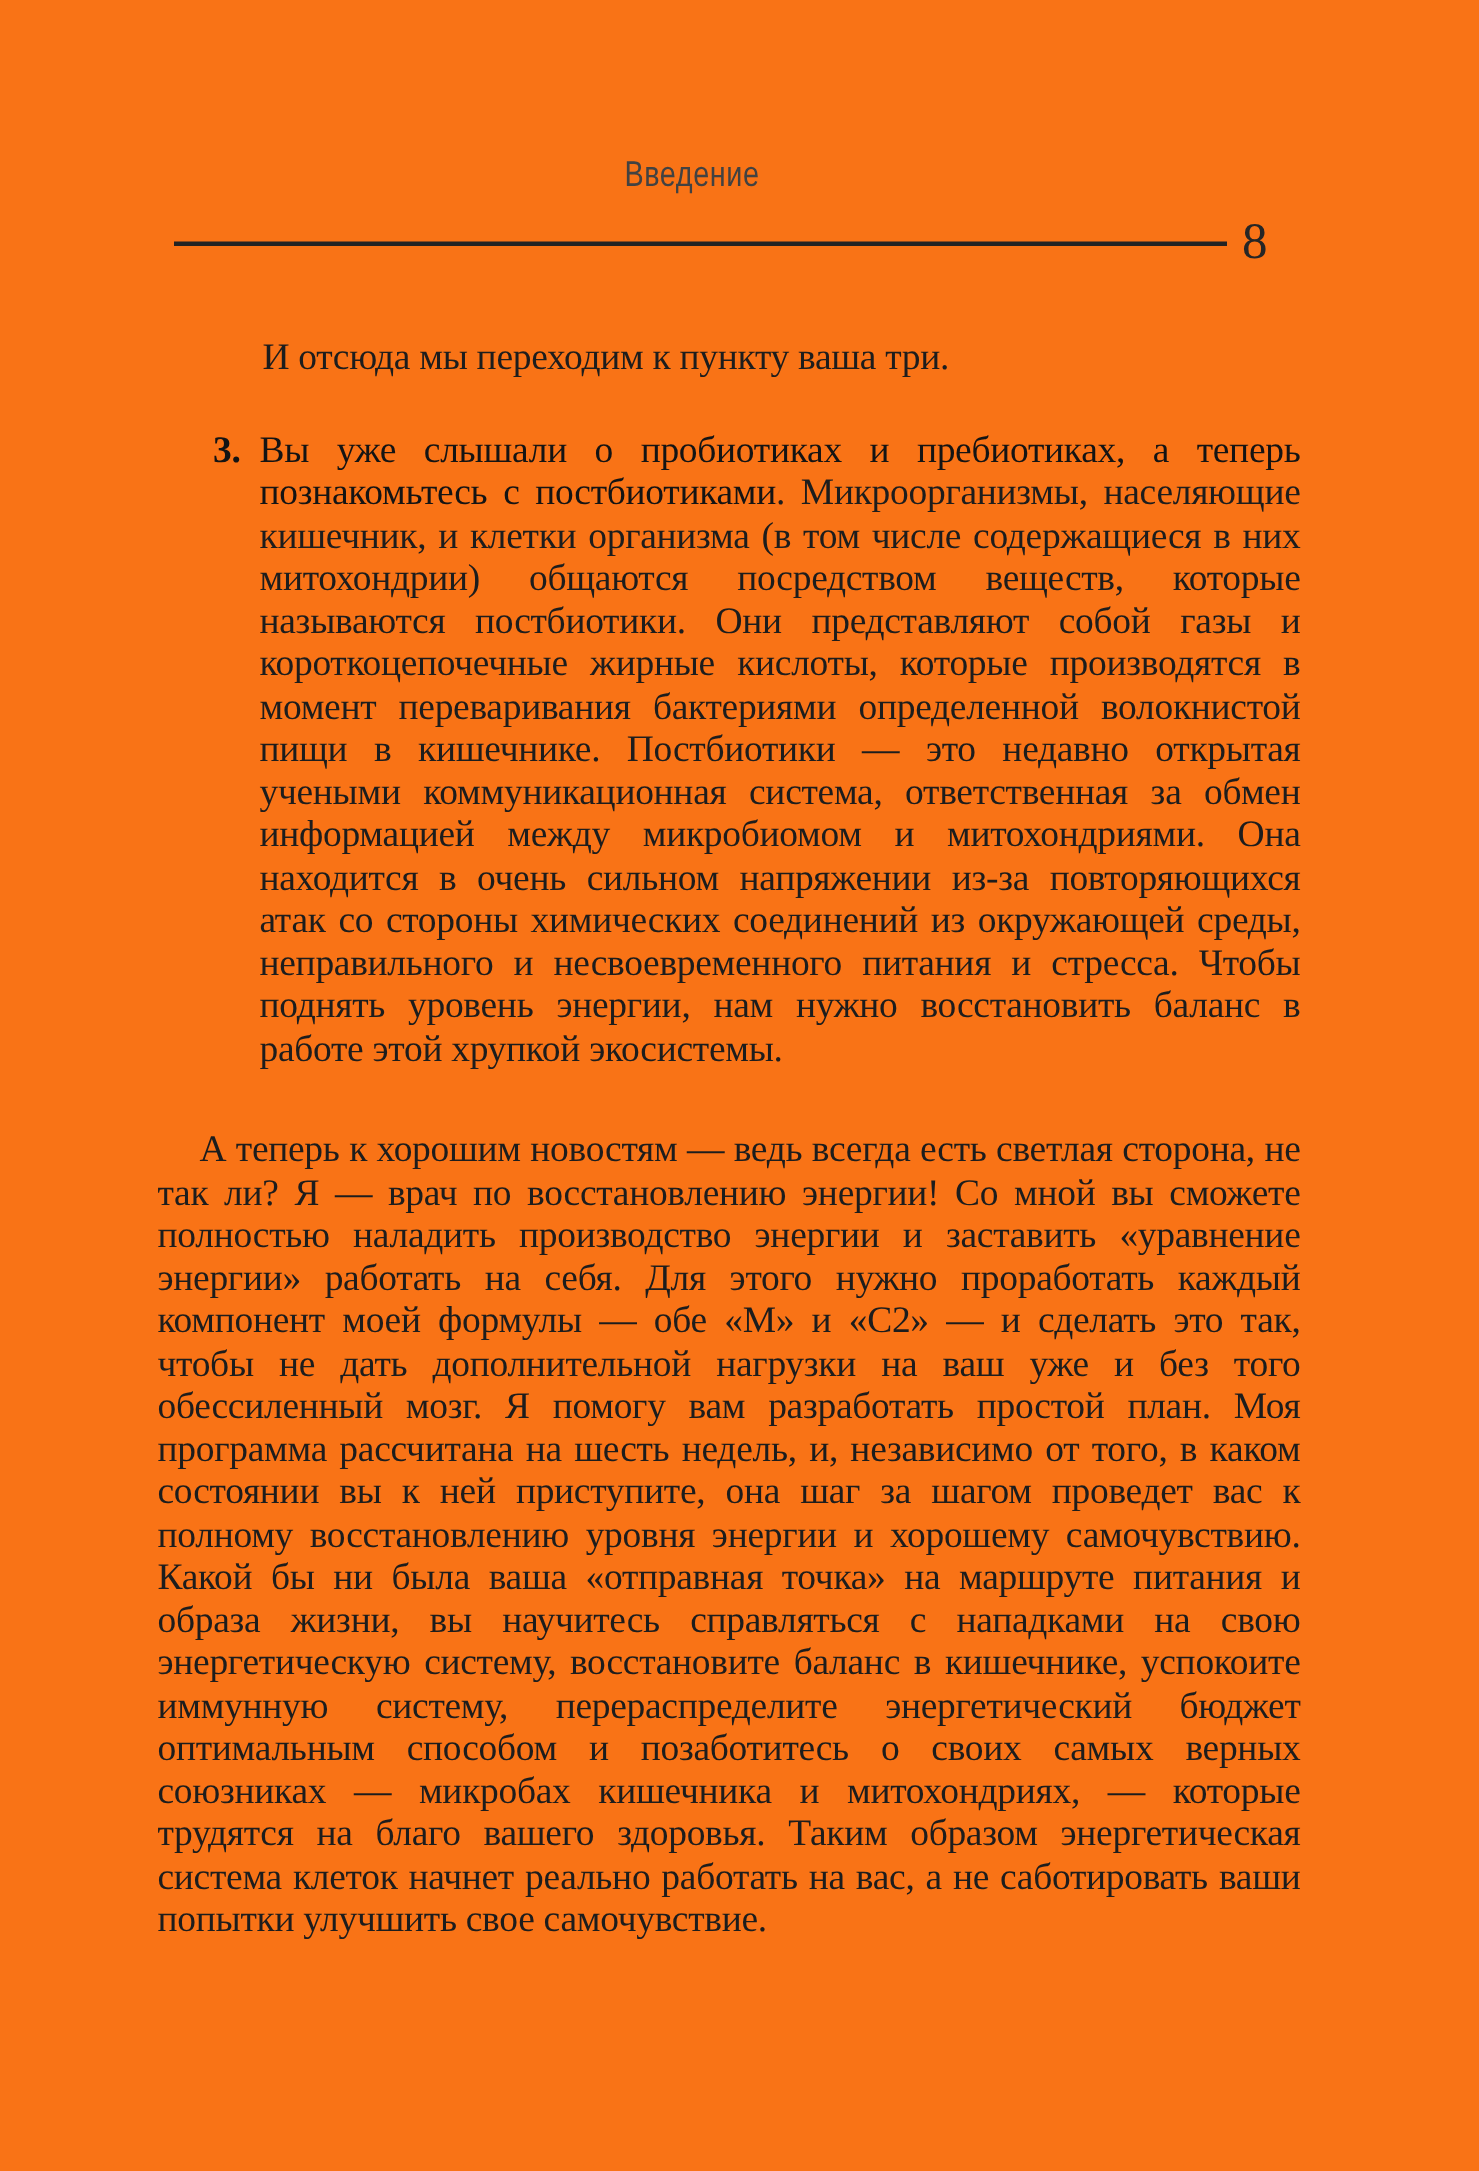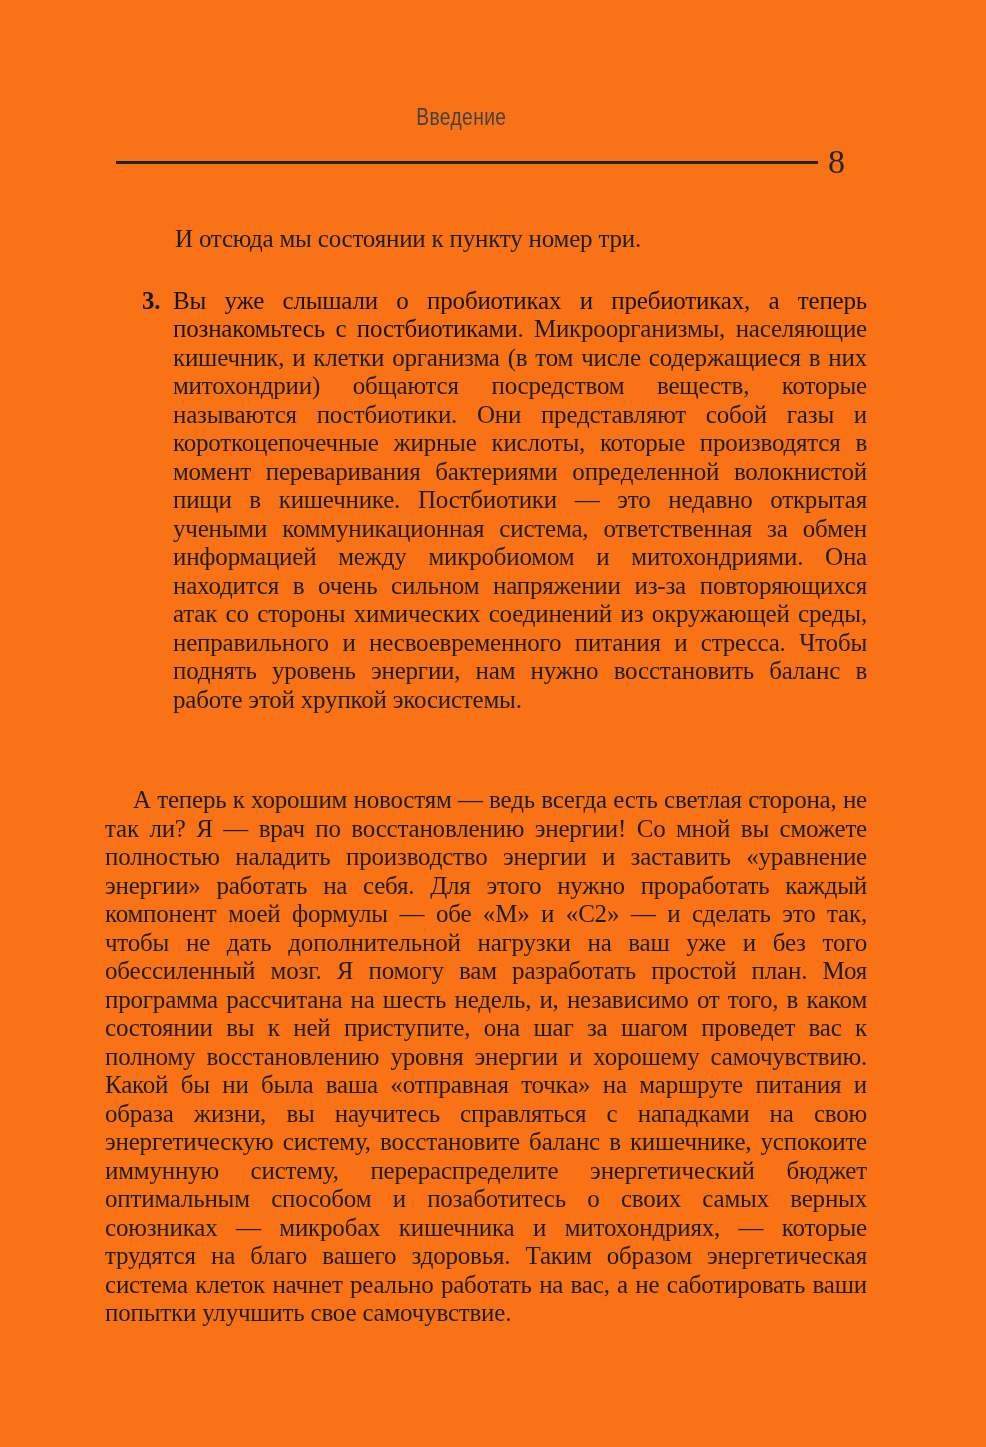--- a/index.html
+++ b/index.html
@@ -87,42 +87,42 @@
     font-weight: bold;
     color: #141414;
   }
   .item-lead-bold {
     font-weight: normal;
     color: #141414;
   }
   .item-term-italic {
   }
   .closing-para {
-    margin-top: 72px;
+    margin-top: 39px;
     text-indent: 28px;
   }
 </style>
 </head>
 <body>
 
 <div class="page">
 
   <header class="running-head">
     <div class="head-title-row">
       <span class="head-title">Введение</span>
     </div>
     <div class="rule-row">
       <div class="head-rule"></div>
       <span class="page-number">8</span>
     </div>
   </header>
 
   <main class="text-block">
 
-    <p class="intro-para">И отсюда мы состоянии к пункту номер три.</p>
+    <p class="intro-para">И отсюда мы переходим к пункту ваша три.</p>
 
     <div class="numbered-item">
       <span class="item-number">3.</span>
       <p class="item-text"><span class="item-lead-bold">Вы уже слышали о пробиотиках и пребиотиках, а теперь познакомьтесь с постбиотиками</span><span>. Микроорганизмы, населяющие кишечник, и клетки организма (в том числе содержащиеся в них митохондрии) общаются посредством веществ, которые называются </span><span class="item-term-italic">постбиотики</span><span>. Они представляют собой газы и короткоцепочечные жирные кислоты, которые производятся в момент переваривания бактериями определенной волокнистой пищи в кишечнике. Постбиотики — это недавно открытая учеными коммуникационная система, ответственная за обмен информацией между микробиомом и митохондриями. Она находится в очень сильном напряжении из-за повторяющихся атак со стороны химических соединений из окружающей среды, неправильного и несвоевременного питания и стресса. Чтобы поднять уровень энергии, нам нужно восстановить баланс в работе этой хрупкой экосистемы.</span></p>
     </div>
 
     <p class="closing-para">А теперь к хорошим новостям — ведь всегда есть светлая сторона, не так ли? Я — врач по восстановлению энергии! Со мной вы сможете полностью наладить производство энергии и заставить «уравнение энергии» работать на себя. Для этого нужно проработать каждый компонент моей формулы — обе «М» и «С2» — и сделать это так, чтобы не дать дополнительной нагрузки на ваш уже и без того обессиленный мозг. Я помогу вам разработать простой план. Моя программа рассчитана на шесть недель, и, независимо от того, в каком состоянии вы к ней приступите, она шаг за шагом проведет вас к полному восстановлению уровня энергии и хорошему самочувствию. Какой бы ни была ваша «отправная точка» на маршруте питания и образа жизни, вы научитесь справляться с нападками на свою энергетическую систему, восстановите баланс в кишечнике, успокоите иммунную систему, перераспределите энергетический бюджет оптимальным способом и позаботитесь о своих самых верных союзниках — микробах кишечника и митохондриях, — которые трудятся на благо вашего здоровья. Таким образом энергетическая система клеток начнет реально работать на вас, а не саботировать ваши попытки улучшить свое самочувствие.</p>
 
   </main>
 

